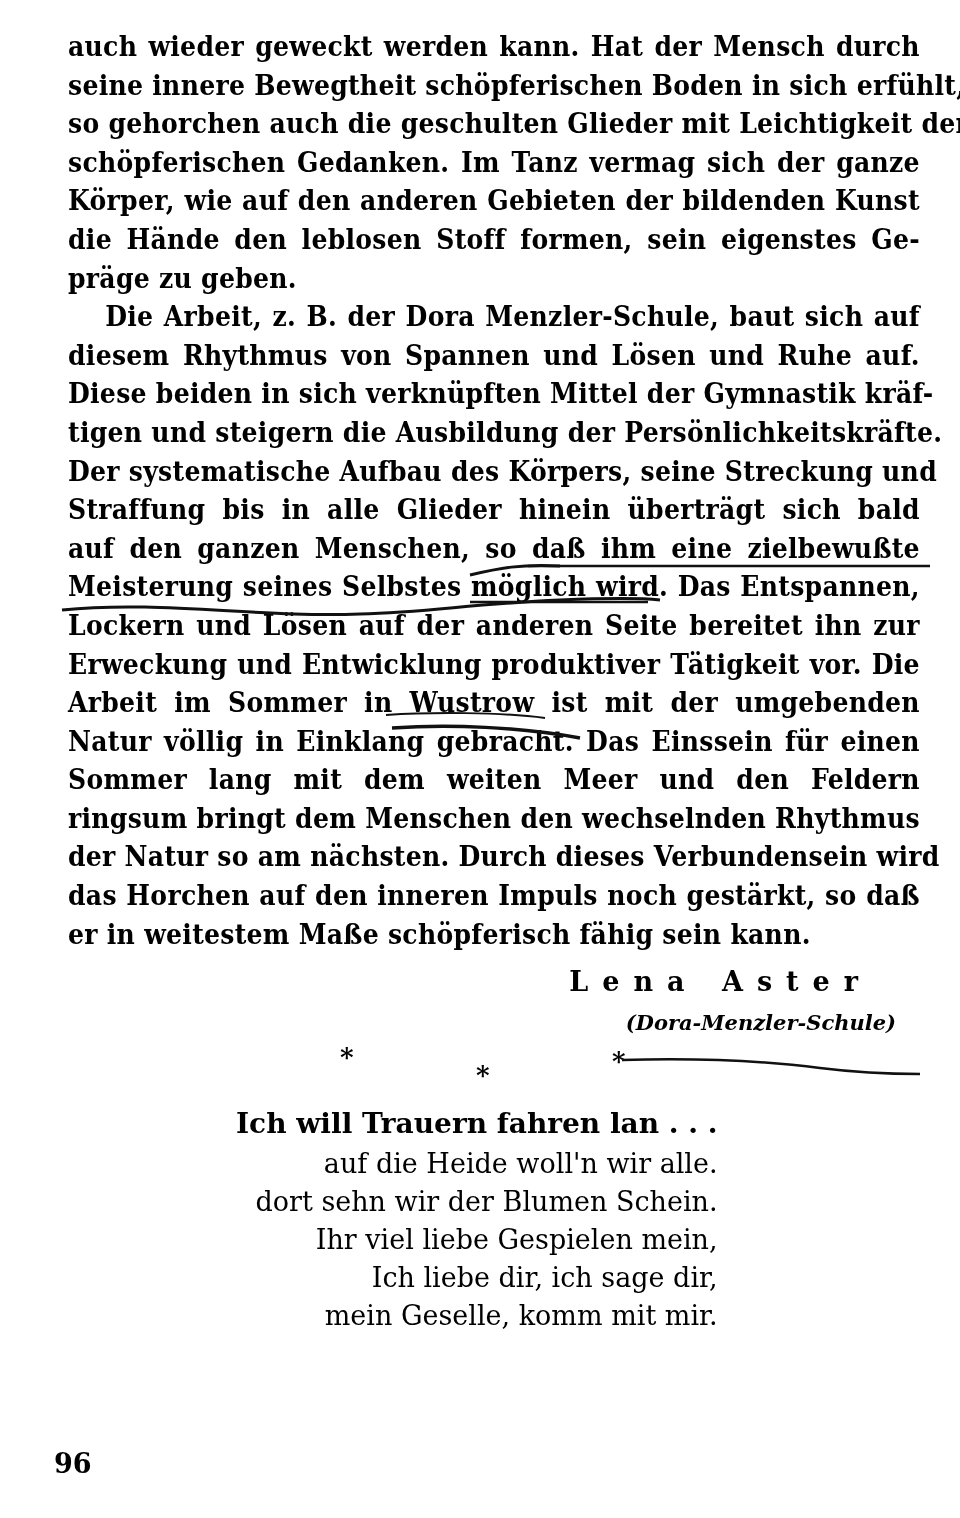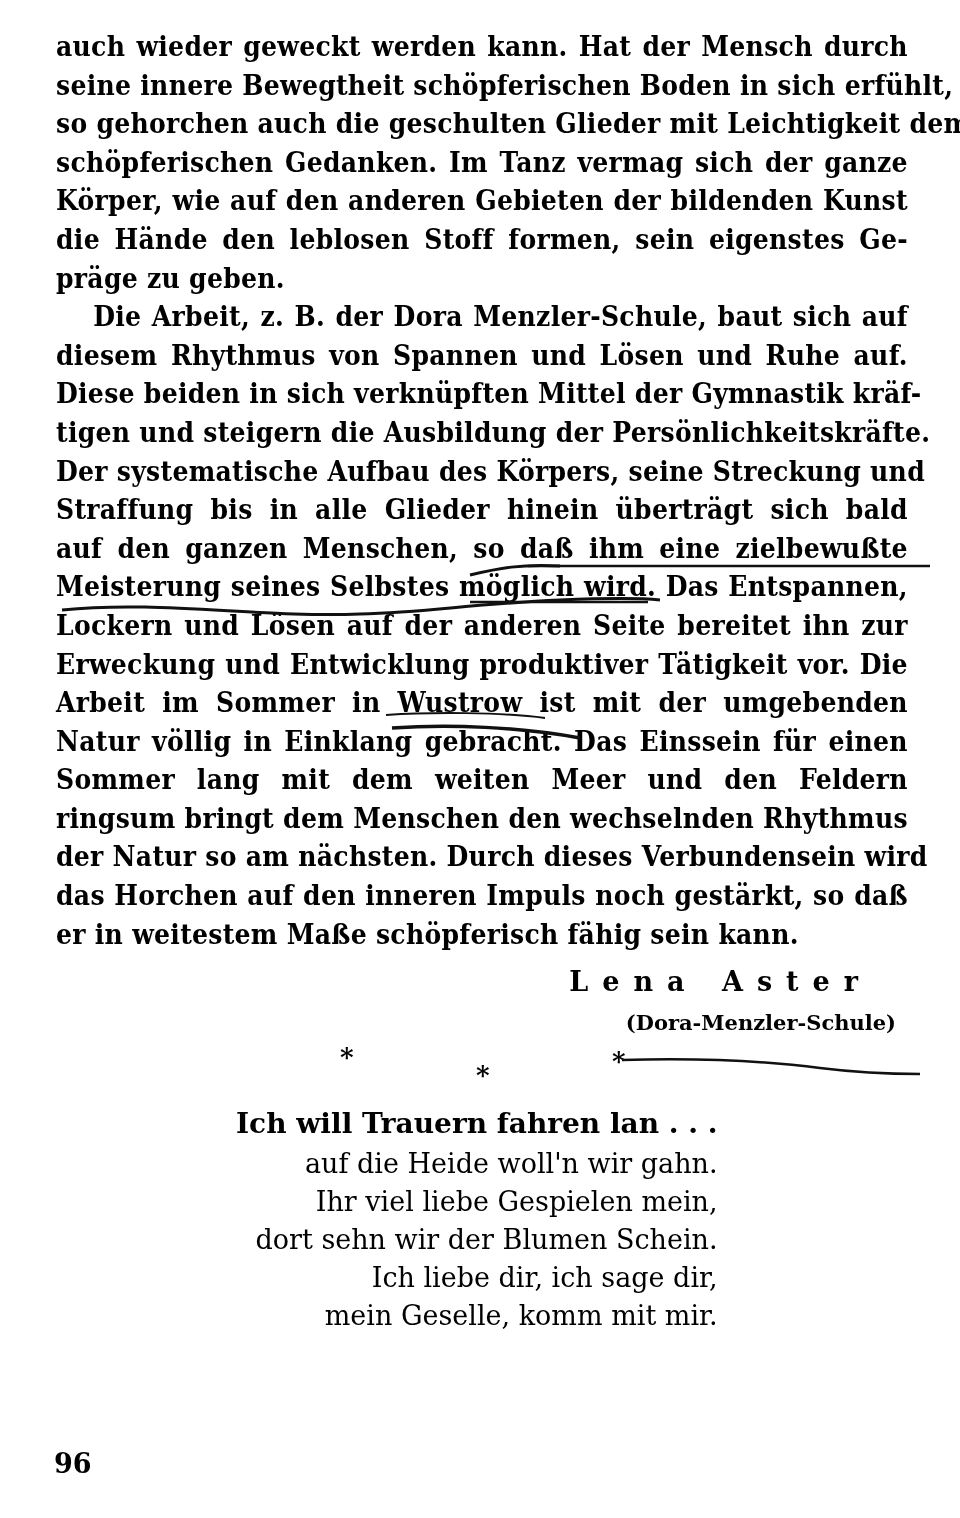--- a/index.html
+++ b/index.html
@@ -2,36 +2,36 @@
 <html><head>
 <meta charset="utf-8">
 <style>
   html, body { margin: 0; padding: 0; background: #ffffff; }
   body { width: 960px; height: 1518px; position: relative; overflow: hidden; }
   .page {
     position: absolute; left: 0; top: 0; width: 960px; height: 1518px;
     font-family: "DejaVu Serif", "Liberation Serif", serif;
     color: #000;
   }
-  .prose { position: absolute; left: 56px; top: 28px; width: 852px; }
+  .prose { position: absolute; left: 68px; top: 28px; width: 852px; }
   .line {
     height: 38.6px; line-height: 38.6px;
     font-size: 27px; font-weight: bold; letter-spacing: 0.3px;
     white-space: nowrap; text-align: justify; text-align-last: justify;
     transform: scaleX(0.93); transform-origin: left center; width: 916px;
   }
   .line.last { text-align-last: left; }
   .line.indent { padding-left: 40px; width: 876px; }
   .signature {
     position: absolute; right: 88px; top: 966px;
     font-size: 27px; font-weight: bold; letter-spacing: 14px; margin-left: 31px;
   }
   .affiliation {
     position: absolute; right: 64px; top: 1010px;
-    font-size: 21px; font-weight: bold;
+    font-size: 21px; font-weight: bold; font-style: italic;
   }
   .star { position: absolute; font-size: 26px; font-weight: bold; }
   .poem { position: absolute; left: 236px; top: 1103px; text-align: right; }
   .poem-title { font-size: 28px; font-weight: bold; height: 42px; line-height: 42px; }
   .poem-line { font-size: 27px; height: 38px; line-height: 38px; }
   .page-number {
     position: absolute; left: 54px; top: 1407px;
     font-size: 27px; font-weight: bold; font-family: "DejaVu Serif", serif; margin-top: 41px;
   }
   svg.marks { position: absolute; left: 0; top: 0; pointer-events: none; }
@@ -70,23 +70,23 @@
 
   <div class="signature">Lena Aster</div>
   <div class="affiliation">(Dora-Menzler-Schule)</div>
 
   <span class="star" style="left:340px; top:1042px;">*</span>
   <span class="star" style="left:476px; top:1060px;">*</span>
   <span class="star" style="left:612px; top:1046px;">*</span>
 
   <div class="poem">
     <div class="poem-title">Ich will Trauern fahren lan . . .</div>
-    <div class="poem-line">auf die Heide woll'n wir gahn.</div>
+    <div class="poem-line">auf die Heide woll'n wir alle.</div>
+    <div class="poem-line">dort sehn wir der Blumen Schein.</div>
     <div class="poem-line">Ihr viel liebe Gespielen mein,</div>
-    <div class="poem-line">dort sehn wir der Blumen Schein.</div>
     <div class="poem-line">Ich liebe dir, ich sage dir,</div>
     <div class="poem-line">mein Geselle, komm mit mir.</div>
   </div>
 
   <div class="page-number">96</div>
 
   <svg class="marks" width="960" height="1518">
 
     <path d="M528 566 L930 566" stroke="#111" stroke-width="2.5" fill="none"></path>
 

